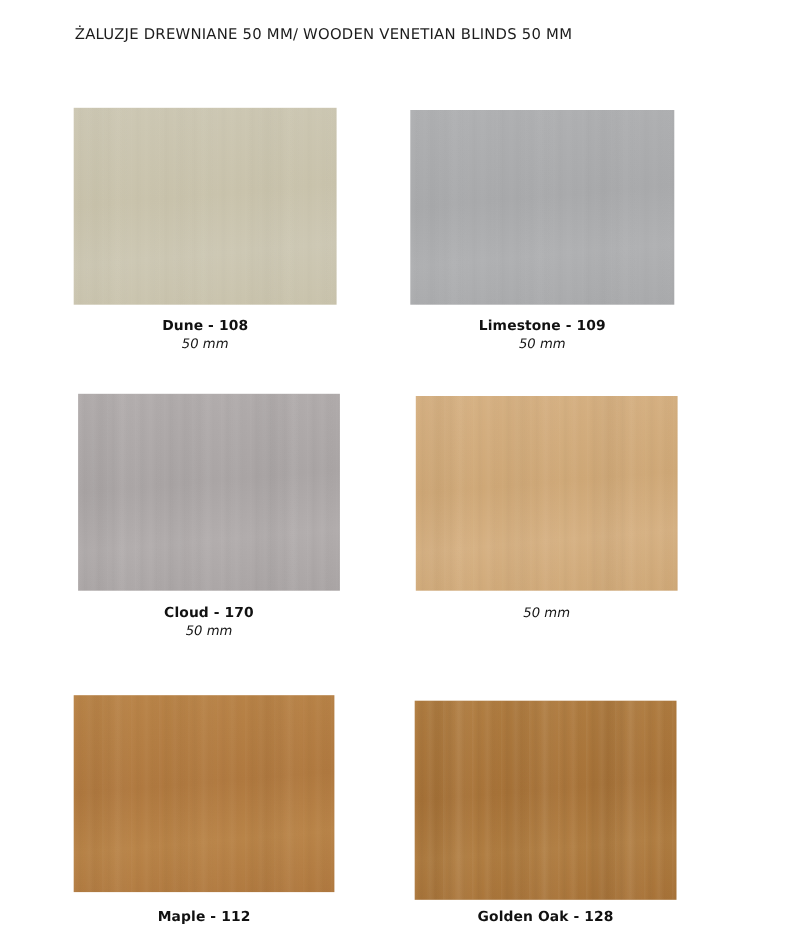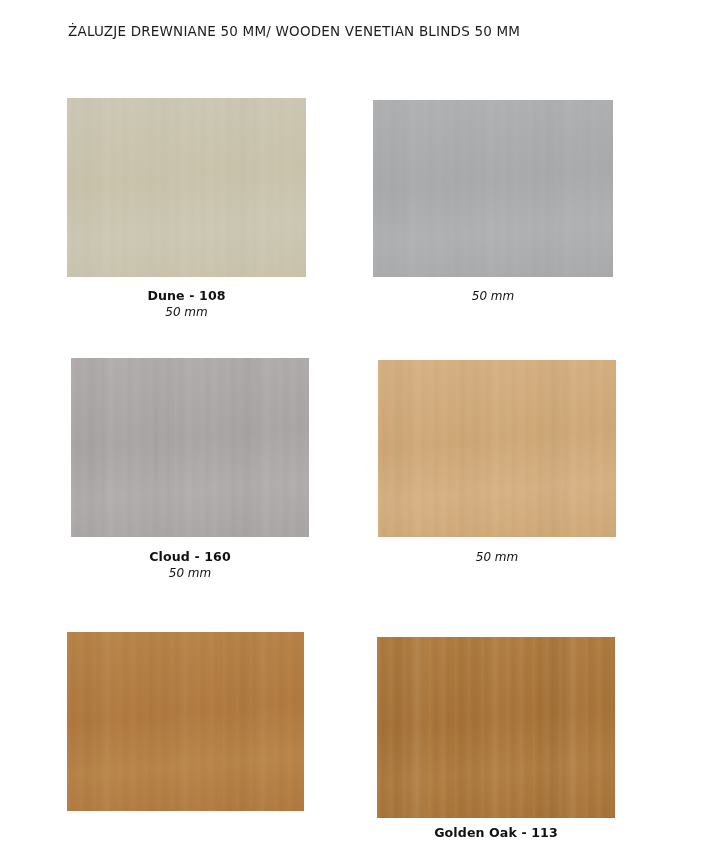--- a/index.html
+++ b/index.html
@@ -136,39 +136,43 @@
         <div class="swatch-image grain-soft" style="background: linear-gradient(175deg, rgb(205, 200, 180) 0%, rgb(201, 195, 172) 45%, rgb(205, 200, 180) 72%, rgb(201, 195, 172) 100%);"></div>
       </div>
       <div class="swatch-caption" style="top: 288px; left: 67px; width: 239px;">
         <span class="swatch-name">Dune - 108</span>
         <span class="swatch-size">50 mm</span>
       </div>
       <div class="swatch-card" style="left: 373px; top: 100px; width: 240px; height: 177px;">
         <div class="swatch-image grain-soft" style="background: linear-gradient(175deg, rgb(176, 177, 179) 0%, rgb(169, 170, 172) 45%, rgb(176, 177, 179) 72%, rgb(169, 170, 172) 100%);"></div>
       </div>
       <div class="swatch-caption" style="top: 288px; left: 373px; width: 240px;">
+        <span class="swatch-name">Limestone - 109</span>
         <span class="swatch-size">50 mm</span>
       </div>
       <div class="swatch-card" style="left: 71px; top: 358px; width: 238px; height: 179px;">
         <div class="swatch-image grain-medium" style="background: linear-gradient(175deg, rgb(178, 173, 173) 0%, rgb(170, 165, 165) 45%, rgb(178, 173, 173) 72%, rgb(170, 165, 165) 100%);"></div>
       </div>
       <div class="swatch-caption" style="top: 549px; left: 71px; width: 238px;">
-        <span class="swatch-name">Cloud - 160</span>
+        <span class="swatch-name">Cloud - 170</span>
         <span class="swatch-size">50 mm</span>
       </div>
       <div class="swatch-card" style="left: 378px; top: 360px; width: 238px; height: 177px;">
         <div class="swatch-image grain-medium" style="background: linear-gradient(175deg, rgb(214, 177, 131) 0%, rgb(207, 168, 119) 45%, rgb(214, 177, 131) 72%, rgb(207, 168, 119) 100%);"></div>
       </div>
       <div class="swatch-caption" style="top: 549px; left: 378px; width: 238px;">
         <span class="swatch-size">50 mm</span>
       </div>
       <div class="swatch-card" style="left: 67px; top: 632px; width: 237px; height: 179px;">
         <div class="swatch-image grain-medium" style="background: linear-gradient(175deg, rgb(185, 132, 72) 0%, rgb(176, 121, 63) 45%, rgb(185, 132, 72) 72%, rgb(176, 121, 63) 100%);"></div>
       </div>
+      <div class="swatch-caption" style="top: 825px; left: 67px; width: 237px;">
+        <span class="swatch-name">Maple - 112</span>
+      </div>
       <div class="swatch-card" style="left: 377px; top: 637px; width: 238px; height: 181px;">
         <div class="swatch-image grain-strong" style="background: linear-gradient(175deg, rgb(176, 125, 65) 0%, rgb(168, 115, 56) 45%, rgb(176, 125, 65) 72%, rgb(168, 115, 56) 100%);"></div>
       </div>
       <div class="swatch-caption" style="top: 825px; left: 377px; width: 238px;">
-        <span class="swatch-name">Golden Oak - 113</span>
+        <span class="swatch-name">Golden Oak - 128</span>
       </div>
     </div>
 
 </div>
 
 </body></html>

